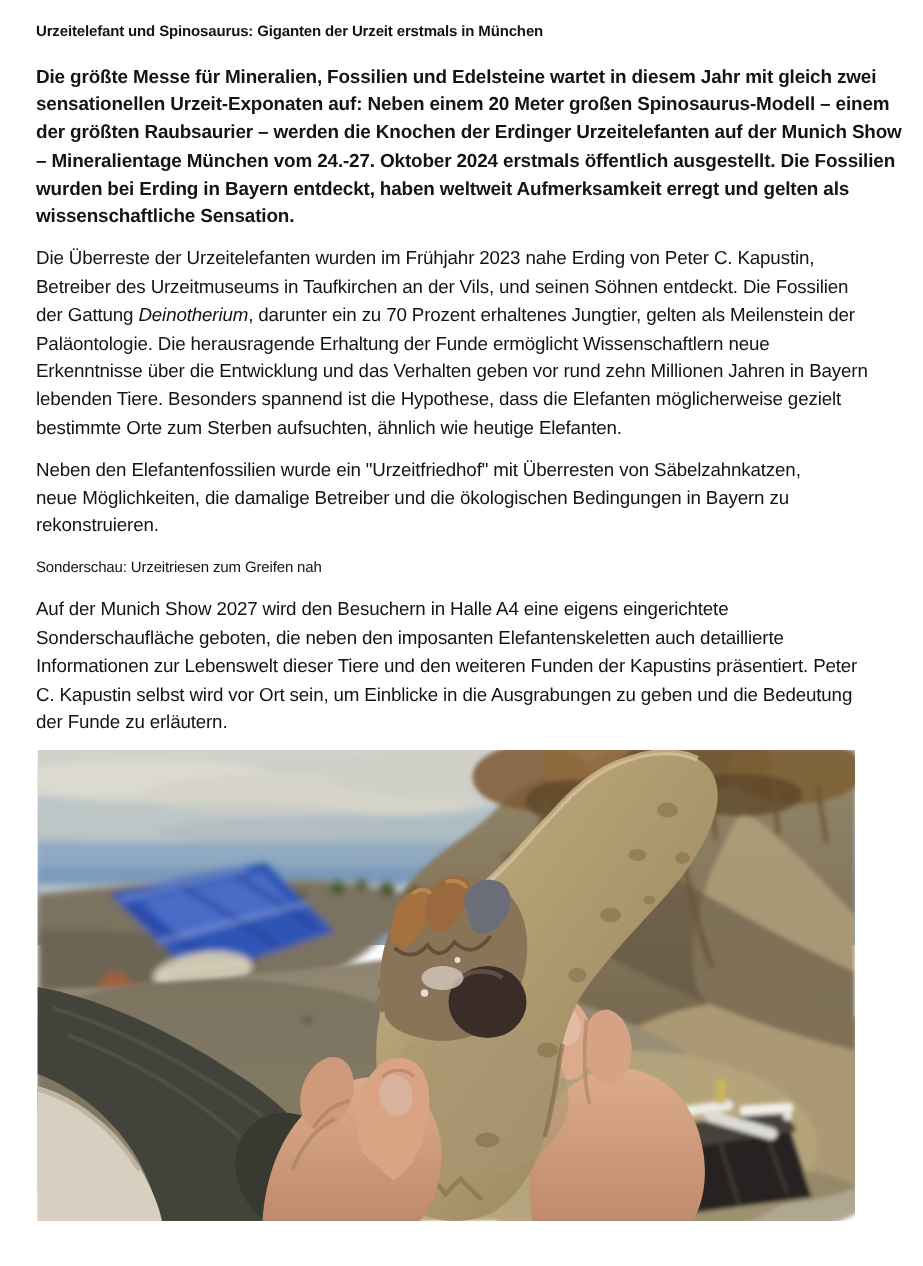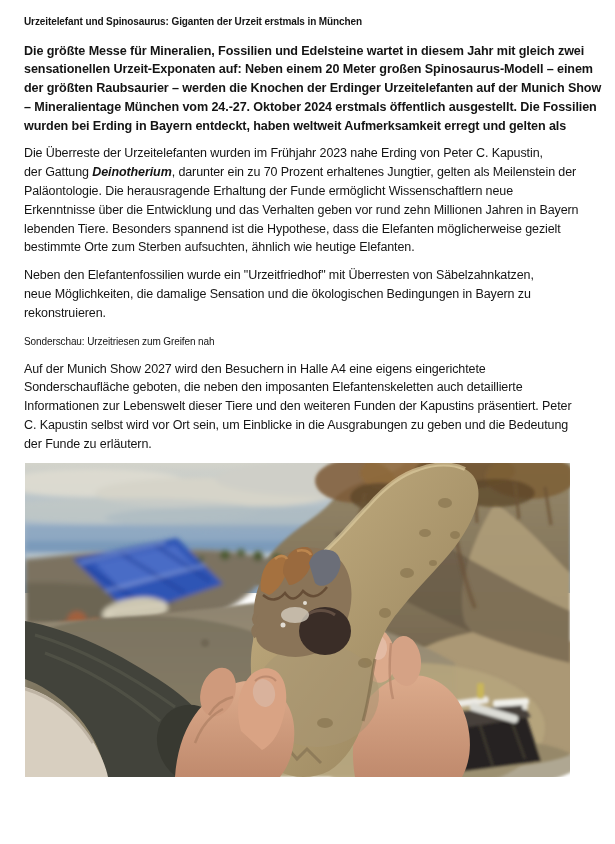--- a/index.html
+++ b/index.html
@@ -3,51 +3,53 @@
 <meta charset="utf-8">
 <style>
   html,body{margin:0;padding:0;background:#ffffff;}
   body{width:615px;height:844px;overflow:hidden;font-family:"Liberation Sans",sans-serif;color:#141414;}
   .page{padding:12px 16px 0 24px;}
   h1.doc-title{font-size:10px;font-weight:bold;line-height:19.5px;margin:0 0 10px 0;letter-spacing:-0.1px;white-space:nowrap;}
   h2.doc-subheading{font-size:10px;font-weight:normal;line-height:19px;margin:0 0 9px 0;letter-spacing:-0.1px;white-space:nowrap;}
   .para{margin:0 16px 9px 0;}
   .line{font-size:12.5px;line-height:18.8px;letter-spacing:-0.1px;white-space:nowrap;}
   .lead .line{font-weight:bold;font-size:12.6px;}
-  .line em{font-style:italic;font-weight:bold;}
+  .line em{font-style:italic;}
   .photo-wrap{width:545px;height:314px;margin:3px 0 0 1px;}
   .photo-wrap svg{display:block;width:545px;height:314px;}
 </style>
 </head>
 <body>
 
 <div class="page">
 
   <h1 class="doc-title">Urzeitelefant und Spinosaurus: Giganten der Urzeit erstmals in München</h1>
 
   <div class="para lead">
     <div class="line">Die größte Messe für Mineralien, Fossilien und Edelsteine wartet in diesem Jahr mit gleich zwei</div>
     <div class="line">sensationellen Urzeit-Exponaten auf: Neben einem 20 Meter großen Spinosaurus-Modell – einem</div>
     <div class="line">der größten Raubsaurier – werden die Knochen der Erdinger Urzeitelefanten auf der Munich Show</div>
     <div class="line">– Mineralientage München vom 24.-27. Oktober 2024 erstmals öffentlich ausgestellt. Die Fossilien</div>
     <div class="line">wurden bei Erding in Bayern entdeckt, haben weltweit Aufmerksamkeit erregt und gelten als</div>
+    <div class="line">wissenschaftliche Sensation.</div>
   </div>
 
   <div class="para">
     <div class="line">Die Überreste der Urzeitelefanten wurden im Frühjahr 2023 nahe Erding von Peter C. Kapustin,</div>
+    <div class="line">Betreiber des Urzeitmuseums in Taufkirchen an der Vils, und seinen Söhnen entdeckt. Die Fossilien</div>
     <div class="line"><span>der Gattung </span><em>Deinotherium</em><span>, darunter ein zu 70 Prozent erhaltenes Jungtier, gelten als Meilenstein der</span></div>
     <div class="line">Paläontologie. Die herausragende Erhaltung der Funde ermöglicht Wissenschaftlern neue</div>
     <div class="line">Erkenntnisse über die Entwicklung und das Verhalten geben vor rund zehn Millionen Jahren in Bayern</div>
     <div class="line">lebenden Tiere. Besonders spannend ist die Hypothese, dass die Elefanten möglicherweise gezielt</div>
     <div class="line">bestimmte Orte zum Sterben aufsuchten, ähnlich wie heutige Elefanten.</div>
   </div>
 
   <div class="para">
     <div class="line">Neben den Elefantenfossilien wurde ein "Urzeitfriedhof" mit Überresten von Säbelzahnkatzen,</div>
-    <div class="line">neue Möglichkeiten, die damalige Sensation und die ökologischen Bedingungen in Bayern zu</div>
+    <div class="line">neue Möglichkeiten, die damalige Betreiber und die ökologischen Bedingungen in Bayern zu</div>
     <div class="line">rekonstruieren.</div>
   </div>
 
   <h2 class="doc-subheading">Sonderschau: Urzeitriesen zum Greifen nah</h2>
 
   <div class="para">
     <div class="line">Auf der Munich Show 2027 wird den Besuchern in Halle A4 eine eigens eingerichtete</div>
     <div class="line">Sonderschaufläche geboten, die neben den imposanten Elefantenskeletten auch detaillierte</div>
     <div class="line">Informationen zur Lebenswelt dieser Tiere und den weiteren Funden der Kapustins präsentiert. Peter</div>
     <div class="line">C. Kapustin selbst wird vor Ort sein, um Einblicke in die Ausgrabungen zu geben und die Bedeutung</div>

